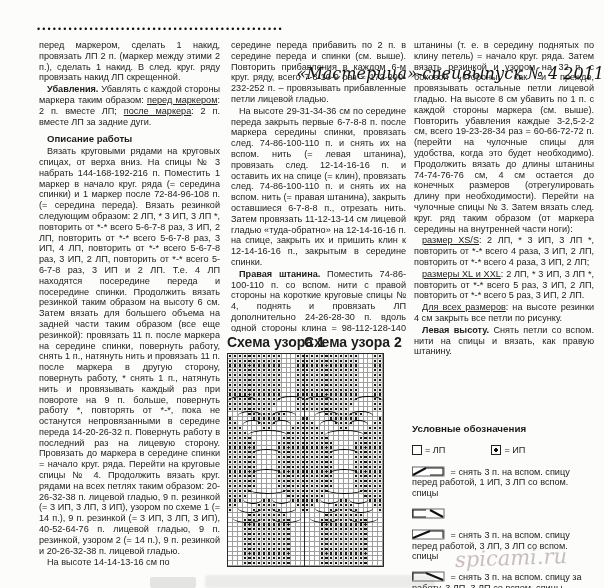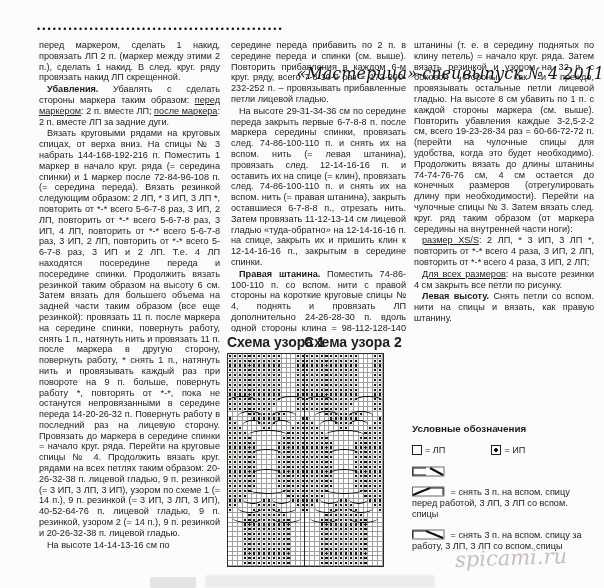--- a/index.html
+++ b/index.html
@@ -51,32 +51,34 @@
 </head>
 <body>
 
 <div class="page">
 
   <div class="hdr-dots">•••••••••••••••••••••••••••••••••••••••••••••••</div>
   <div class="hdr-title">«Мастерица»-спецвыпуск № 4 2011</div>
 
   <div class="col" id="col1">
       <p class=""><span>перед маркером, сделать 1 накид, провязать ЛП 2 п. (маркер между этими 2 п.), сделать 1 накид. В след. круг. ряду провязать накид ЛП скрещенной.</span></p>
-      <p class="ind"><span class="s-b">Убавления.</span><span> Убавлять с сделать стороны маркера таким образом: </span><span class="s-u">перед маркером</span><span>: 2 п. вместе ЛП; </span><span class="s-u">после маркера</span><span>: 2 п. вместе ЛП за задние дуги.</span></p>
+      <p class="ind"><span class="s-b">Убавления.</span><span> Убавлять с каждой стороны маркера таким образом: </span><span class="s-u">перед маркером</span><span>: 2 п. вместе ЛП; </span><span class="s-u">после маркера</span><span>: 2 п. вместе ЛП за задние дуги.</span></p>
+      <p class="ind h"><span>Описание работы</span></p>
       <p class="ind"><span>Вязать круговыми рядами на круговых спицах, от верха вниз. На спицы № 3 набрать 144-168-192-216 п. Поместить 1 маркер в начало круг. ряда (= середина спинки) и 1 маркер после 72-84-96-108 п. (= середина переда). Вязать резинкой следующим образом: 2 ЛП, * 3 ИП, 3 ЛП *, повторить от *-* всего 5-6-7-8 раз, 3 ИП, 2 ЛП, повторить от *-* всего 5-6-7-8 раз, 3 ИП, 4 ЛП, повторить от *-* всего 5-6-7-8 раз, 3 ИП, 2 ЛП, повторить от *-* всего 5-6-7-8 раз, 3 ИП и 2 ЛП. Т.е. 4 ЛП находятся посередине переда и посередине спинки. Продолжить вязать резинкой таким образом на высоту 6 см. Затем вязать для большего объема на задней части таким образом (все еще резинкой): провязать 11 п. после маркера на середине спинки, повернуть работу, снять 1 п., натянуть нить и провязать 11 п. после маркера в другую сторону, повернуть работу, * снять 1 п., натянуть нить и провязывать каждый раз при повороте на 9 п. больше, повернуть работу *, повторять от *-*, пока не останутся непровязанными в середине переда 14-20-26-32 п. Повернуть работу в последний раз на лицевую сторону. Провязать до маркера в середине спинки = начало круг. ряда. Перейти на круговые спицы № 4. Продолжить вязать круг. рядами на всех петлях таким образом: 20-26-32-38 п. лицевой гладью, 9 п. резинкой (= 3 ИП, 3 ЛП, 3 ИП), узором по схеме 1 (= 14 п.), 9 п. резинкой (= 3 ИП, 3 ЛП, 3 ИП), 40-52-64-76 п. лицевой гладью, 9 п. резинкой, узором 2 (= 14 п.), 9 п. резинкой и 20-26-32-38 п. лицевой гладью.</span></p>
       <p class="ind"><span>На высоте 14-14-13-16 см по</span></p>
     </div>
   <div class="col" id="col2">
       <p class=""><span>середине переда прибавить по 2 п. в середине переда и спинки (см. выше). Повторить прибавления в каждом 6-м круг. ряду, всего 7-8-10-9 раз = 172-200-232-252 п. – провязывать прибавленные петли лицевой гладью.</span></p>
       <p class="ind"><span>На высоте 29-31-34-36 см по середине переда закрыть первые 6-7-8-8 п. после маркера середины спинки, провязать след. 74-86-100-110 п. и снять их на вспом. нить (= левая штанина), провязать след. 12-14-16-16 п. и оставить их на спице (= клин), провязать след. 74-86-100-110 п. и снять их на вспом. нить (= правая штанина), закрыть оставшиеся 6-7-8-8 п., отрезать нить. Затем провязать 11-12-13-14 см лицевой гладью «туда-обратно» на 12-14-16-16 п. на спице, закрыть их и пришить клин к 12-14-16-16 п., закрытым в середине спинки.</span></p>
       <p class="ind"><span class="s-b">Правая штанина.</span><span> Поместить 74-86-100-110 п. со вспом. нити с правой стороны на короткие круговые спицы № 4, поднять и провязать ЛП дополнительно 24-26-28-30 п. вдоль одной стороны клина = 98-112-128-140 п. Поместить 1 маркер с внутренней стороны</span></p>
     </div>
   <div class="col" id="col3">
       <p class=""><span>штанины (т. е. в середину поднятых по клину петель) = начало круг. ряда. Затем вязать резинкой и узором на 32 п. с боковой стороны, как и прежде, провязывать остальные петли лицевой гладью. На высоте 8 см убавить по 1 п. с каждой стороны маркера (см. выше). Повторить убавления каждые 3-2,5-2-2 см, всего 19-23-28-34 раз = 60-66-72-72 п. (перейти на чулочные спицы для удобства, когда это будет необходимо). Продолжить вязать до длины штанины 74-74-76-76 см, 4 см остается до конечных размеров (отрегулировать длину при необходимости). Перейти на чулочные спицы № 3. Затем вязать след. круг. ряд таким образом (от маркера середины на внутренней части ноги):</span></p>
       <p class="ind"><span class="s-u">размер XS/S</span><span>: 2 ЛП, * 3 ИП, 3 ЛП *, повторить от *-* всего 4 раза, 3 ИП, 2 ЛП, повторить от *-* всего 4 раза, 3 ИП, 2 ЛП;</span></p>
+      <p class="ind"><span class="s-u">размеры XL и XXL</span><span>: 2 ЛП, * 3 ИП, 3 ЛП *, повторить от *-* всего 5 раз, 3 ИП, 2 ЛП, повторить от *-* всего 5 раз, 3 ИП, 2 ЛП.</span></p>
       <p class="ind"><span class="s-u">Для всех размеров</span><span>: на высоте резинки 4 см закрыть все петли по рисунку.</span></p>
       <p class="ind"><span class="s-b">Левая высоту.</span><span> Снять петли со вспом. нити на спицы и вязать, как правую штанину.</span></p>
     </div>
 
   <div class="chart-wrap" id="chart1">
     <div class="clabel">
       <span>Схема узора 1</span>
       <i></i>
     </div>
     <div class="cgrid">
@@ -1540,20 +1542,25 @@
         <span>= ЛП</span>
       </span>
       <span class="cell">
         <span class="sq dot"></span>
         <span>= ИП</span>
       </span>
     </div>
     <div id="leg-items">
         <p class="leg-item"><svg width="33" height="11">
             <rect x="0.5" y="1" width="31.5" height="9" fill="#fff" stroke="#444" stroke-width="0.8"></rect>
+            <path d="M1 9 L14 2" stroke="#111" stroke-width="2" fill="none"></path>
+            <path d="M14 2 L31 2 L31 9 L18 9" stroke="#111" stroke-width="1" fill="none"></path>
+          </svg><span> = снять 3 п. на вспом. спицу перед работой, 1 ИП, 3 ЛП со вспом. спицы</span></p>
+        <p class="leg-item"><svg width="33" height="11">
+            <rect x="0.5" y="1" width="31.5" height="9" fill="#fff" stroke="#444" stroke-width="0.8"></rect>
             <path d="M18 2 L31 9" stroke="#111" stroke-width="2" fill="none"></path>
             <path d="M1 2 L14 2 M1 9 L14 9 M1 2 L1 9" stroke="#111" stroke-width="1" fill="none"></path>
           </svg></p>
         <p class="leg-item"><svg width="33" height="11">
             <rect x="0.5" y="1" width="31.5" height="9" fill="#fff" stroke="#444" stroke-width="0.8"></rect>
             <path d="M1 9 L18 2" stroke="#111" stroke-width="2" fill="none"></path>
             <path d="M18 2 L31 2 L31 9" stroke="#111" stroke-width="1" fill="none"></path>
           </svg><span> = снять 3 п. на вспом. спицу перед работой, 3 ЛП, 3 ЛП со вспом. спицы</span></p>
         <p class="leg-item"><svg width="33" height="11">
             <rect x="0.5" y="1" width="31.5" height="9" fill="#fff" stroke="#444" stroke-width="0.8"></rect>

